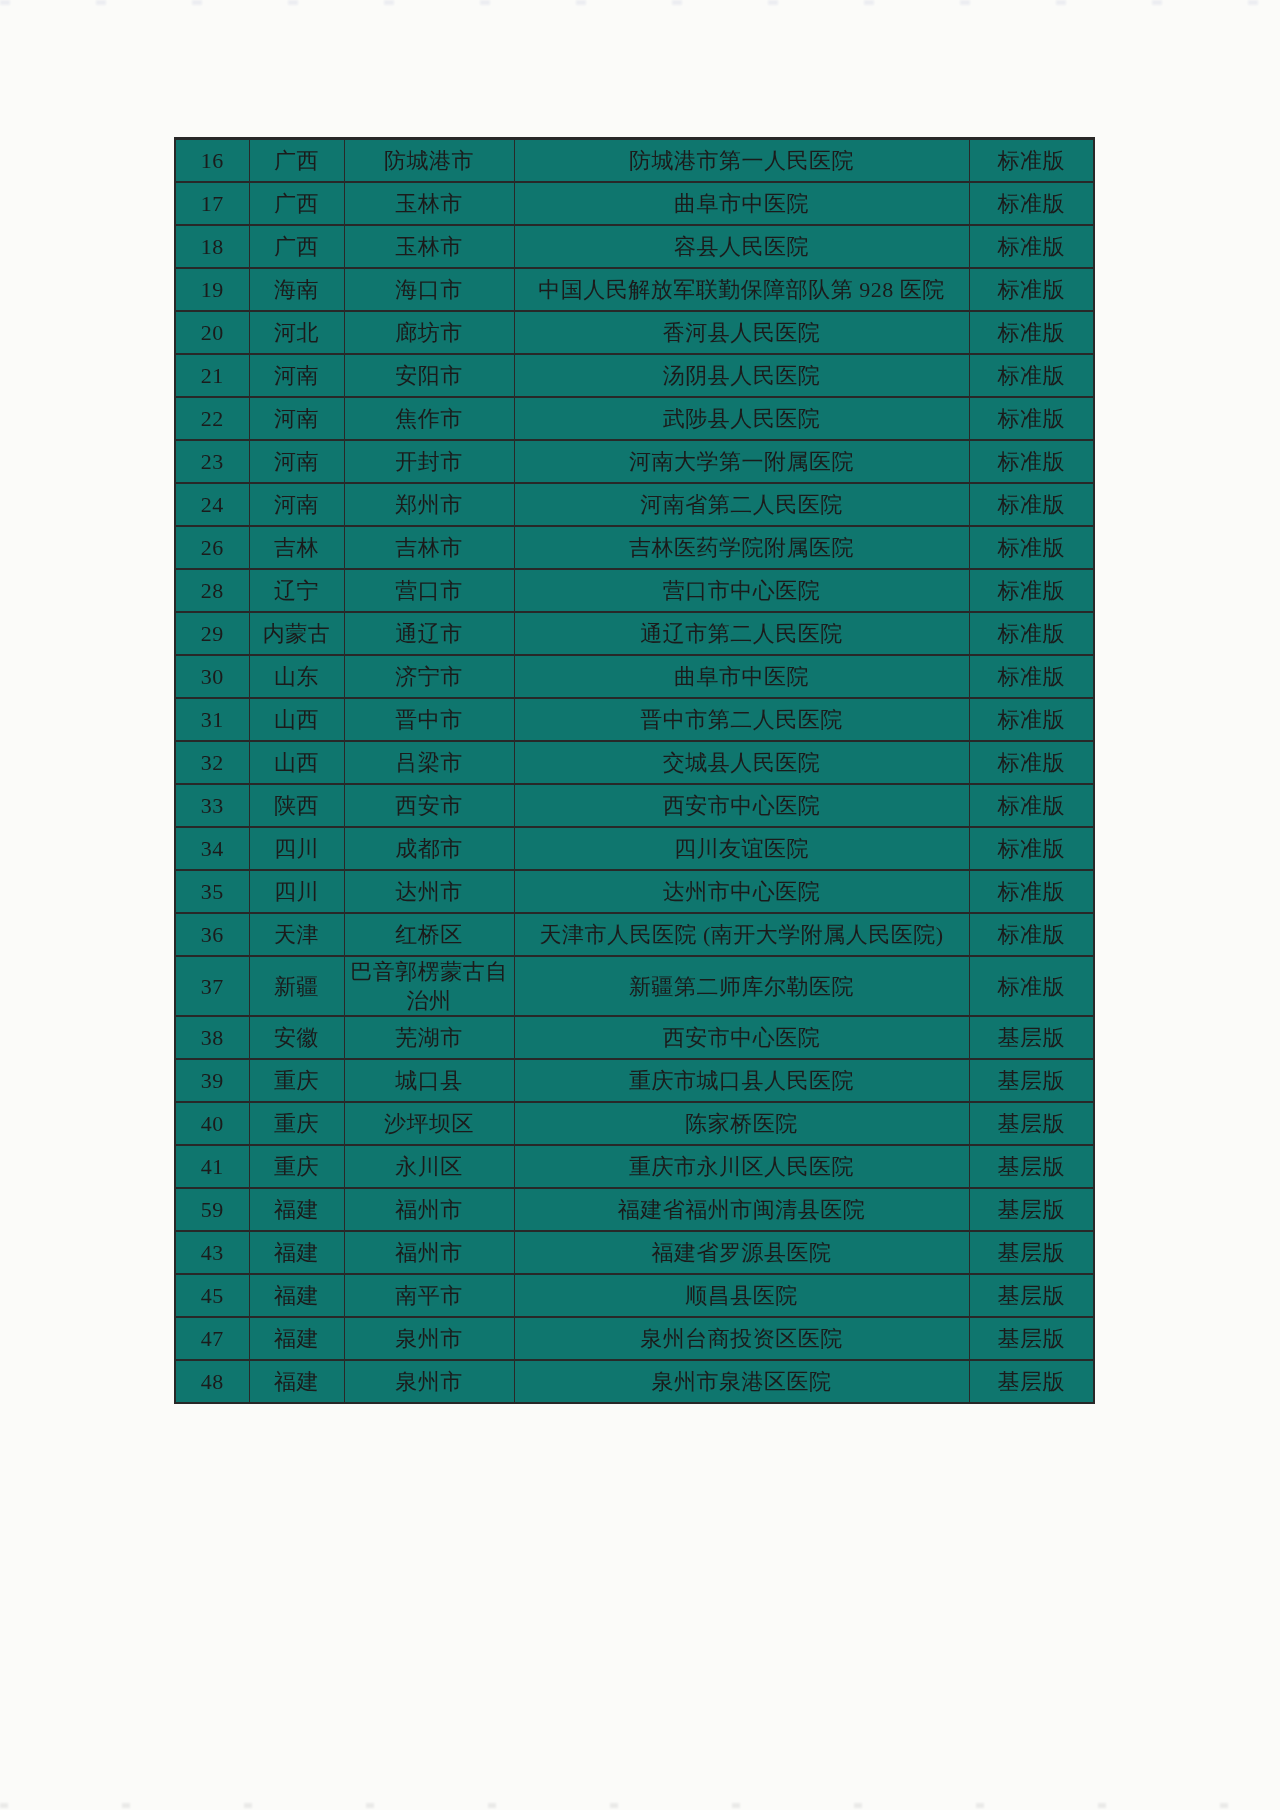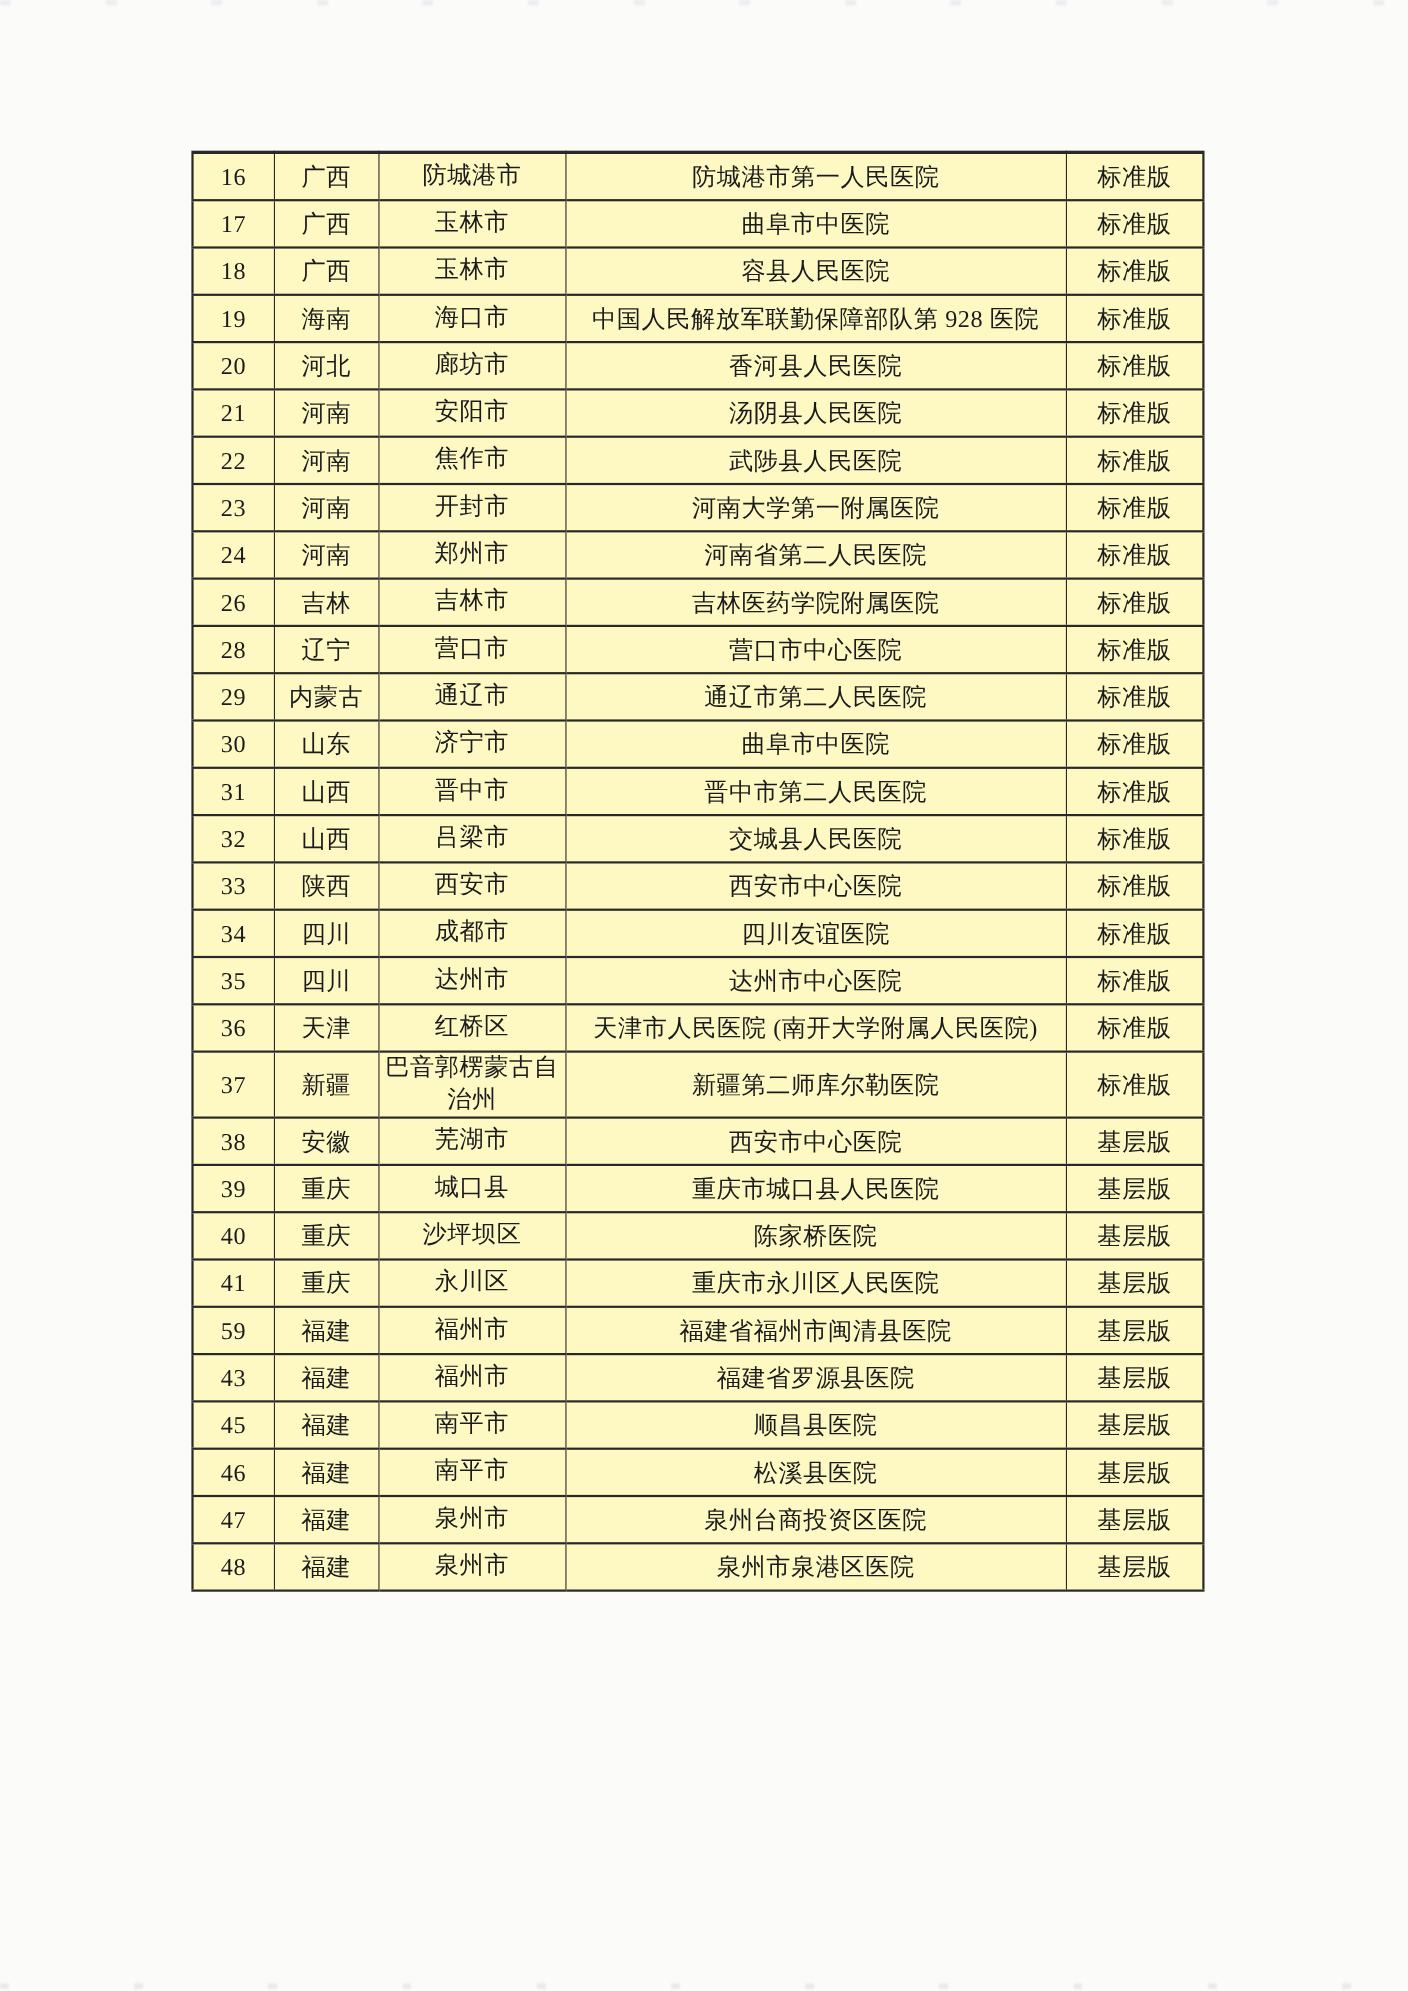--- a/index.html
+++ b/index.html
@@ -34,21 +34,21 @@
     background: repeating-linear-gradient(90deg, #777 0 8px, transparent 8px 122px);
     filter: blur(1.2px);
   }
   table.hospital-table {
     position: absolute;
     left: 174px;
     top: 137px;
     width: 919px;
     border-collapse: collapse;
     table-layout: fixed;
-    background: #fef9c3;
+    background: #0f766e;
   }
   table.hospital-table,
   table.hospital-table td {
     border: 2px solid #282828;
   }
   table.hospital-table {
     border-top-width: 3px;
   }
   table.hospital-table td {
     border-left-width: 1.5px;
@@ -67,21 +67,20 @@
   col.col-province { width: 95px;  }
   col.col-city     { width: 170px; }
   col.col-hospital { width: 455px; }
   col.col-version  { width: 125px; }
   td.cell-num {
     font-size: 21px;
     letter-spacing: 0;
   }
   td.cell-city {
     padding: 0 14px; 
-    font-family: Liberation Mono, monospace;
   }
 </style>
 </head>
 <body>
 
 <div>
   <div class="noise top"></div>
 
   <table class="hospital-table">
     <colgroup>
@@ -275,27 +274,20 @@
           <td class="cell-version">基层版</td>
         </tr>
         <tr>
           <td class="cell-num">45</td>
           <td class="cell-province">福建</td>
           <td class="cell-city">南平市</td>
           <td class="cell-hospital">顺昌县医院</td>
           <td class="cell-version">基层版</td>
         </tr>
         <tr>
-          <td class="cell-num">46</td>
-          <td class="cell-province">福建</td>
-          <td class="cell-city">南平市</td>
-          <td class="cell-hospital">松溪县医院</td>
-          <td class="cell-version">基层版</td>
-        </tr>
-        <tr>
           <td class="cell-num">47</td>
           <td class="cell-province">福建</td>
           <td class="cell-city">泉州市</td>
           <td class="cell-hospital">泉州台商投资区医院</td>
           <td class="cell-version">基层版</td>
         </tr>
         <tr>
           <td class="cell-num">48</td>
           <td class="cell-province">福建</td>
           <td class="cell-city">泉州市</td>

